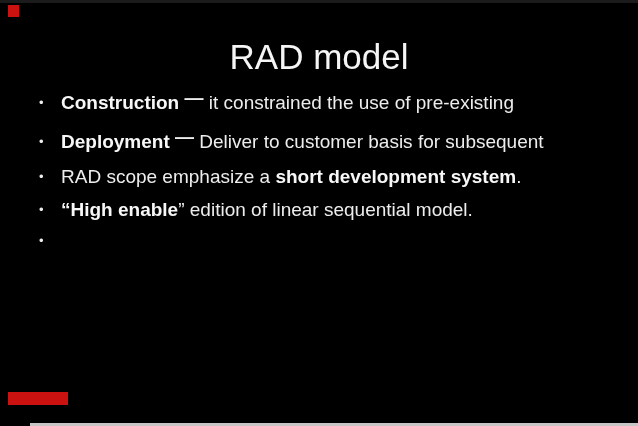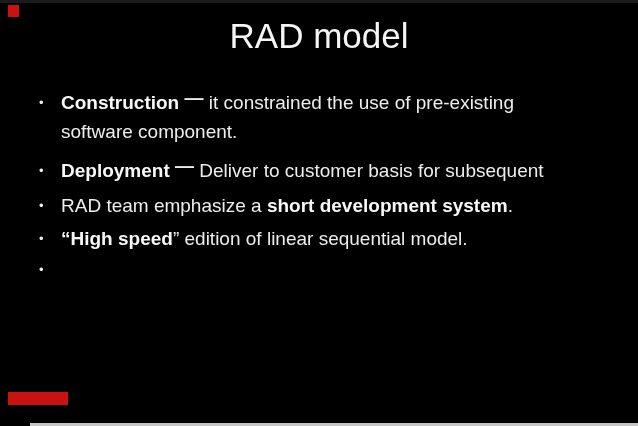--- a/index.html
+++ b/index.html
@@ -20,21 +20,21 @@
   }
   .red-bar{
     position:absolute;left:8px;top:392px;width:60px;height:13px;
     background:var(--red,#cc1111);
   }
   .bottom-strip{
     position:absolute;left:30px;right:0;bottom:0;height:3px;
     background:var(--strip,#c8c8c8);
   }
   .title{
-    position:absolute;top:16px;left:0;right:0;
+    position:absolute;top:37px;left:0;right:0;
     margin:0;
     text-align:center;
     font-size:35px;
     font-weight:400;
     color:var(--title,#f5f5f5);
   }
   .bullets{
     position:absolute;top:88px;left:38px;
     width:560px;
     margin:0;padding:0;
@@ -73,36 +73,36 @@
 
   <div class="top-edge"></div>
   <div class="red-square"></div>
 
   <h1 class="title">RAD model</h1>
 
   <ul class="bullets">
 
     <li class="li-b1">
       <span class="dot">•</span>
-      <p><b>Construction</b><span class="dash"> — </span><span>it constrained the use of pre-existing</span><br><span>software component.</span></p>
+      <p><b>Construction</b><span class="dash"> — </span><span>it constrained the use of pre-existing</span><br></p>
     </li>
 
     <li class="li-b2">
       <span class="dot">•</span>
       <p><b>Deployment</b><span class="dash"> — </span><span>Deliver to customer basis for subsequent</span><br></p>
     </li>
 
     <li class="li-b3">
       <span class="dot">•</span>
-      <p><span>RAD team emphasize a </span><b>short development system</b><span>.</span></p>
+      <p><span>RAD scope emphasize a </span><b>short development system</b><span>.</span></p>
     </li>
 
     <li class="li-b4">
       <span class="dot">•</span>
-      <p><b>“High speed</b><span>” edition of linear sequential model.</span></p>
+      <p><b>“High enable</b><span>” edition of linear sequential model.</span></p>
     </li>
 
     <li class="li-b5">
       <span class="dot">•</span>
       <p><br><br></p>
     </li>
 
   </ul>
 
   <div class="red-bar"></div>

